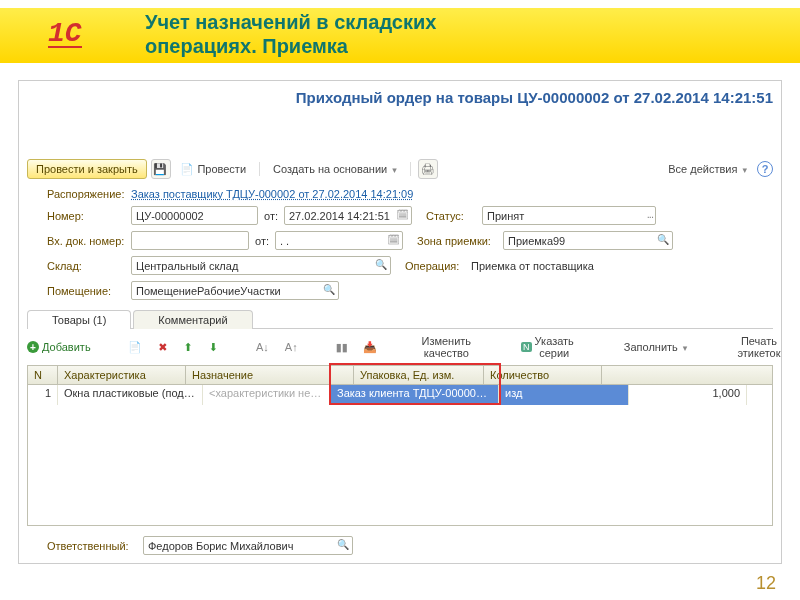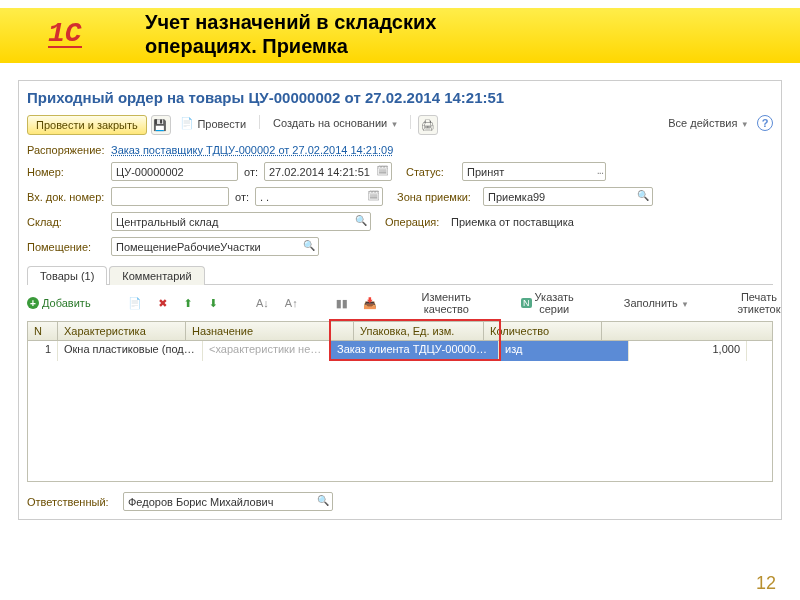--- a/index.html
+++ b/index.html
@@ -2,42 +2,42 @@
 <html><head>
 <meta charset="utf-8">
 <style>
   * { box-sizing: border-box; margin: 0; padding: 0; }
   body { font-family: Arial, sans-serif; font-size: 11px; background: #fff; color: #333; width: 800px; height: 600px; position: relative; }
   
   .slide-header { position: relative; height: 80px; }
   .yellow-stripe { background: #ffed4a; background: linear-gradient(180deg, #ffed4a 0%, #ffd700 100%); height: 55px; position: absolute; left: 0; right: 0; top: 8px; display:flex; align-items:center; }
   .logo { position: absolute; left: 48px; top: 18px; font-family: Liberation Mono, monospace; font-size: 28px; font-weight: bold; font-style: italic; color: #d32f2f; }
   .logo .underline { border-bottom: 2px solid #d32f2f; display:inline-block; line-height:0.9;}
-  .slide-title { color: #000000; font-size: 20px; font-weight: bold; position: absolute; left: 145px; top: 10px; line-height: 1.2; }
+  .slide-title { color: #0f766e; font-size: 20px; font-weight: bold; position: absolute; left: 145px; top: 10px; line-height: 1.2; }
   
   .form { border: 1px solid #ccc; margin: 0 18px; padding: 6px 8px 8px 8px; background:#fff;}
-  .form-title { color: #3060a0; font-size: 15px; font-weight: bold; padding: 2px 0 6px 0; }
-  
-  .toolbar { display:flex; align-items:flex-start; gap:4px; padding:3px 0 6px 0; border-bottom: 0;}
+  .form-title { color: #3060a0; font-size: 15px; font-weight: bold; padding: 2px 0 6px 0; text-align: right; }
+  
+  .toolbar { display:flex; align-items:center; gap:4px; padding:3px 0 6px 0; border-bottom: 0; margin-top: 44px;}
   .btn { background: linear-gradient(#fffde7, #ffe77a); border:1px solid #c8b757; border-radius:3px; padding:3px 8px; color:#5a4a00; cursor:pointer; font-size:11px; display:inline-flex; align-items:center; gap:4px;}
   .btn-icon { width:20px; height:20px; border:1px solid #ccc; border-radius:3px; background:#f7f7f0; display:inline-flex; align-items:center; justify-content:center; cursor:pointer; font-size:11px; color:#666;}
   .btn-txt { background:none; border:none; color:#444; cursor:pointer; padding:2px 6px; font-size:11px; display:inline-flex; align-items:center; gap:3px;}
   .btn-txt .drop::after{content:"▾"; font-size:9px; margin-left:2px; color:#888;}
   .spacer { flex:1; }
   
   .field-row { display:flex; align-items:center; gap:6px; padding:3px 0; }
-  .lbl { color:#6a4d00; min-width:78px; }
+  .lbl { color:#6a4d00; min-width:78px;margin-left:20px; }
   .link { color:#1a5ea8; text-decoration: underline dotted; cursor:pointer;}
   .input { border:1px solid #b8b8a8; background:#fff; padding:2px 4px; height:19px; border-radius:2px; display:flex; align-items:center; position:relative;}
   .input .picker { position:absolute; right:2px; top:2px; font-size:10px; color:#888; cursor:pointer;}
   .input .mag { position:absolute; right:2px; top:2px; font-size:10px; color:#888; cursor:pointer;}
   .input .dots { position:absolute; right:2px; top:1px; font-size:11px; color:#888; cursor:pointer; letter-spacing:-1px;}
   
   .tabs { display:flex; margin-top:6px; border-bottom:1px solid #ccc;}
-  .tab { border:1px solid #ccc; border-bottom:none; border-radius:4px 4px 0 0; padding:3px 12px; margin-right:2px; background:#f4f4ec; cursor:pointer; position:relative; top:1px;}
+  .tab { border:1px solid #ccc; border-bottom:none; border-radius:4px 4px 0 0; padding:3px 24px; margin-right:2px; background:#f4f4ec; cursor:pointer; position:relative; top:1px;}
   .tab.active { background:#fff; font-weight:normal;}
   
   .grid-toolbar { display:flex; align-items:center; gap:16px; padding:4px 0;}
   .add-btn { color:#2a7a2a; cursor:pointer; display:inline-flex; align-items:center; gap:3px;}
   .add-btn::before{content:"+"; background:#3a9a3a; color:#fff; width:12px; height:12px; border-radius:6px; display:inline-flex; align-items:center; justify-content:center; font-size:10px; font-weight:bold;}
   .tb-icon { width:16px; height:16px; display:inline-flex; align-items:center; justify-content:center; color:#888; cursor:pointer; font-size:11px;}
   .sep { width:1px; height:14px; background:#ddd; margin:0 3px;}
   
   .grid { border:1px solid #c0c0b0; min-height:150px; background:#fff;}
   .grid-head { display:flex; background:linear-gradient(#f7f7ef,#e8e8d8); border-bottom:1px solid #c0c0b0;}
@@ -104,21 +104,21 @@
     <span class="lbl">Номер:</span>
     <span class="input" style="width:127px">
         <span>ЦУ-00000002</span>
       </span>
     <span>от:</span>
     <span class="input" style="width:128px">
         <span>27.02.2014 14:21:51</span>
         <span class="picker">🗓</span>
       </span>
     <span class="lbl" style="min-width:50px; margin-left:8px">Статус:</span>
-    <span class="input" style="width:144px">
+    <span class="input" style="width:174px">
         <span>Принят</span>
         <span class="dots">...</span>
       </span>
   </div>
 
   <div class="field-row">
     <span class="lbl">Вх. док. номер:</span>
     <span class="input" style="width:118px">
         <span></span>
       </span>

